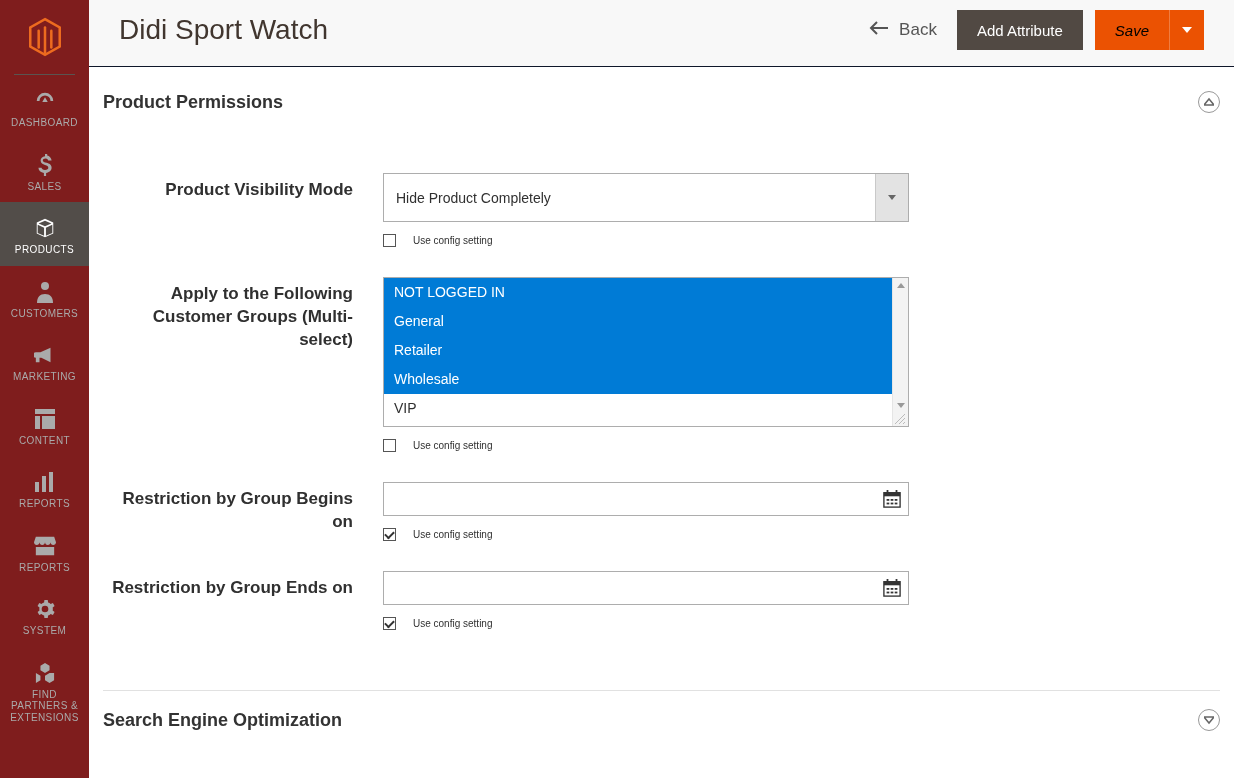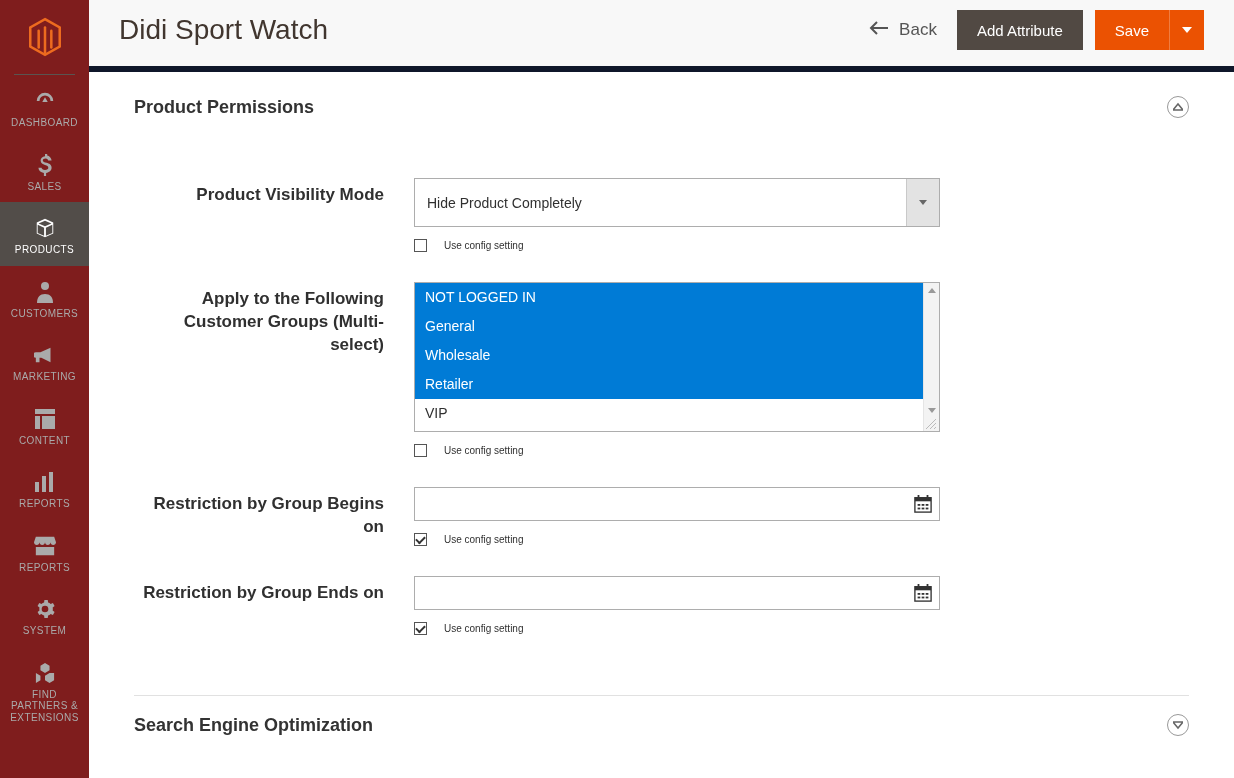--- a/index.html
+++ b/index.html
@@ -13,32 +13,32 @@
   .logo-rule { border-top:1px solid #5a5450; margin:0 14px; }
   .nav { display:flex; flex-direction:column; }
   .nav-item { text-align:center; padding:14px 4px 10px; color:#aaa; cursor:pointer; }
   .nav-item.active { background:#524d49; color:#fff; }
   .nav-item .icon { height:24px; display:flex; align-items:center; justify-content:center; margin-bottom:4px; color:#aaa; }
   .nav-item.active .icon { color:#fff; }
   .nav-item .label { font-size:10px; letter-spacing:.4px; line-height:1.15; }
 
   
   .main { flex:1; display:flex; flex-direction:column; min-width:0; }
-  .header { background:#f8f8f8; border-bottom:6px solid #0f172a; padding:10px 30px 16px; display:flex; align-items:center; justify-content:space-between; }
+  .header { background:#f8f8f8; border-bottom:1px solid #0f172a; padding:10px 30px 16px; display:flex; align-items:center; justify-content:space-between; }
   .title { font-size:28px; font-weight:400; color:#41362f; }
   .actions { display:flex; gap:12px; }
   .back { display:flex; align-items:center; gap:10px; color:#555; font-size:17px; cursor:pointer; padding:0 8px; }
   .btn { height:40px; padding:0 20px; display:inline-flex; align-items:center; font-size:15px; border:none; cursor:pointer; }
   .btn-dark { background:#514943; color:#fff; }
-  .btn-primary { background:#eb5202; color:#ffffff; }
+  .btn-primary { background:#eb5202; color:#000000;font-style:italic; }
   .save-group { display:flex; height:40px; }
   .save-group .btn-primary { border-right:1px solid rgba(255,255,255,.25); }
   .save-caret { width:34px; background:#eb5202; display:flex; align-items:center; justify-content:center; cursor:pointer; }
 
-  .content { padding:16px 45px 30px; }
+  .content { padding:16px 14px 30px; }
   .section-header { display:flex; justify-content:space-between; align-items:center; margin-top:8px; }
   .section-title { font-size:18px; font-weight:700; color:#333; }
   .collapse-toggle { width:22px; height:22px; border:1px solid #999; border-radius:50%; display:flex; align-items:center; justify-content:center; cursor:pointer; }
   .collapse-toggle svg { width:10px; height:10px; }
 
   .form-area { padding-top:60px; }
   .form-row { display:flex; margin-bottom:30px; }
   .form-label { width:280px; text-align:right; padding-right:30px; font-weight:700; color:#303030; font-size:17px; line-height:1.35; padding-top:6px; }
   .form-control { width:526px; }
 
@@ -223,22 +223,22 @@
           </div>
         </div>
 
         <div class="form-row">
           <div class="form-label">Apply to the Following Customer Groups (Multi-select)</div>
           <div class="form-control">
             <div class="multiselect">
               <div class="ms-list">
                 <div class="ms-item selected">NOT LOGGED IN</div>
                 <div class="ms-item selected">General</div>
+                <div class="ms-item selected">Retailer</div>
                 <div class="ms-item selected">Wholesale</div>
-                <div class="ms-item selected">Retailer</div>
                 <div class="ms-item">VIP</div>
               </div>
               <div class="ms-scrollbar">
                 <div class="arrow up">
                     <svg width="8" height="5" viewBox="0 0 10 6">
                       <path d="M0 6l5-6 5 6z" fill="#999"></path>
                     </svg>
                   </div>
                 <div class="arrow down">
                     <svg width="8" height="5" viewBox="0 0 10 6">

